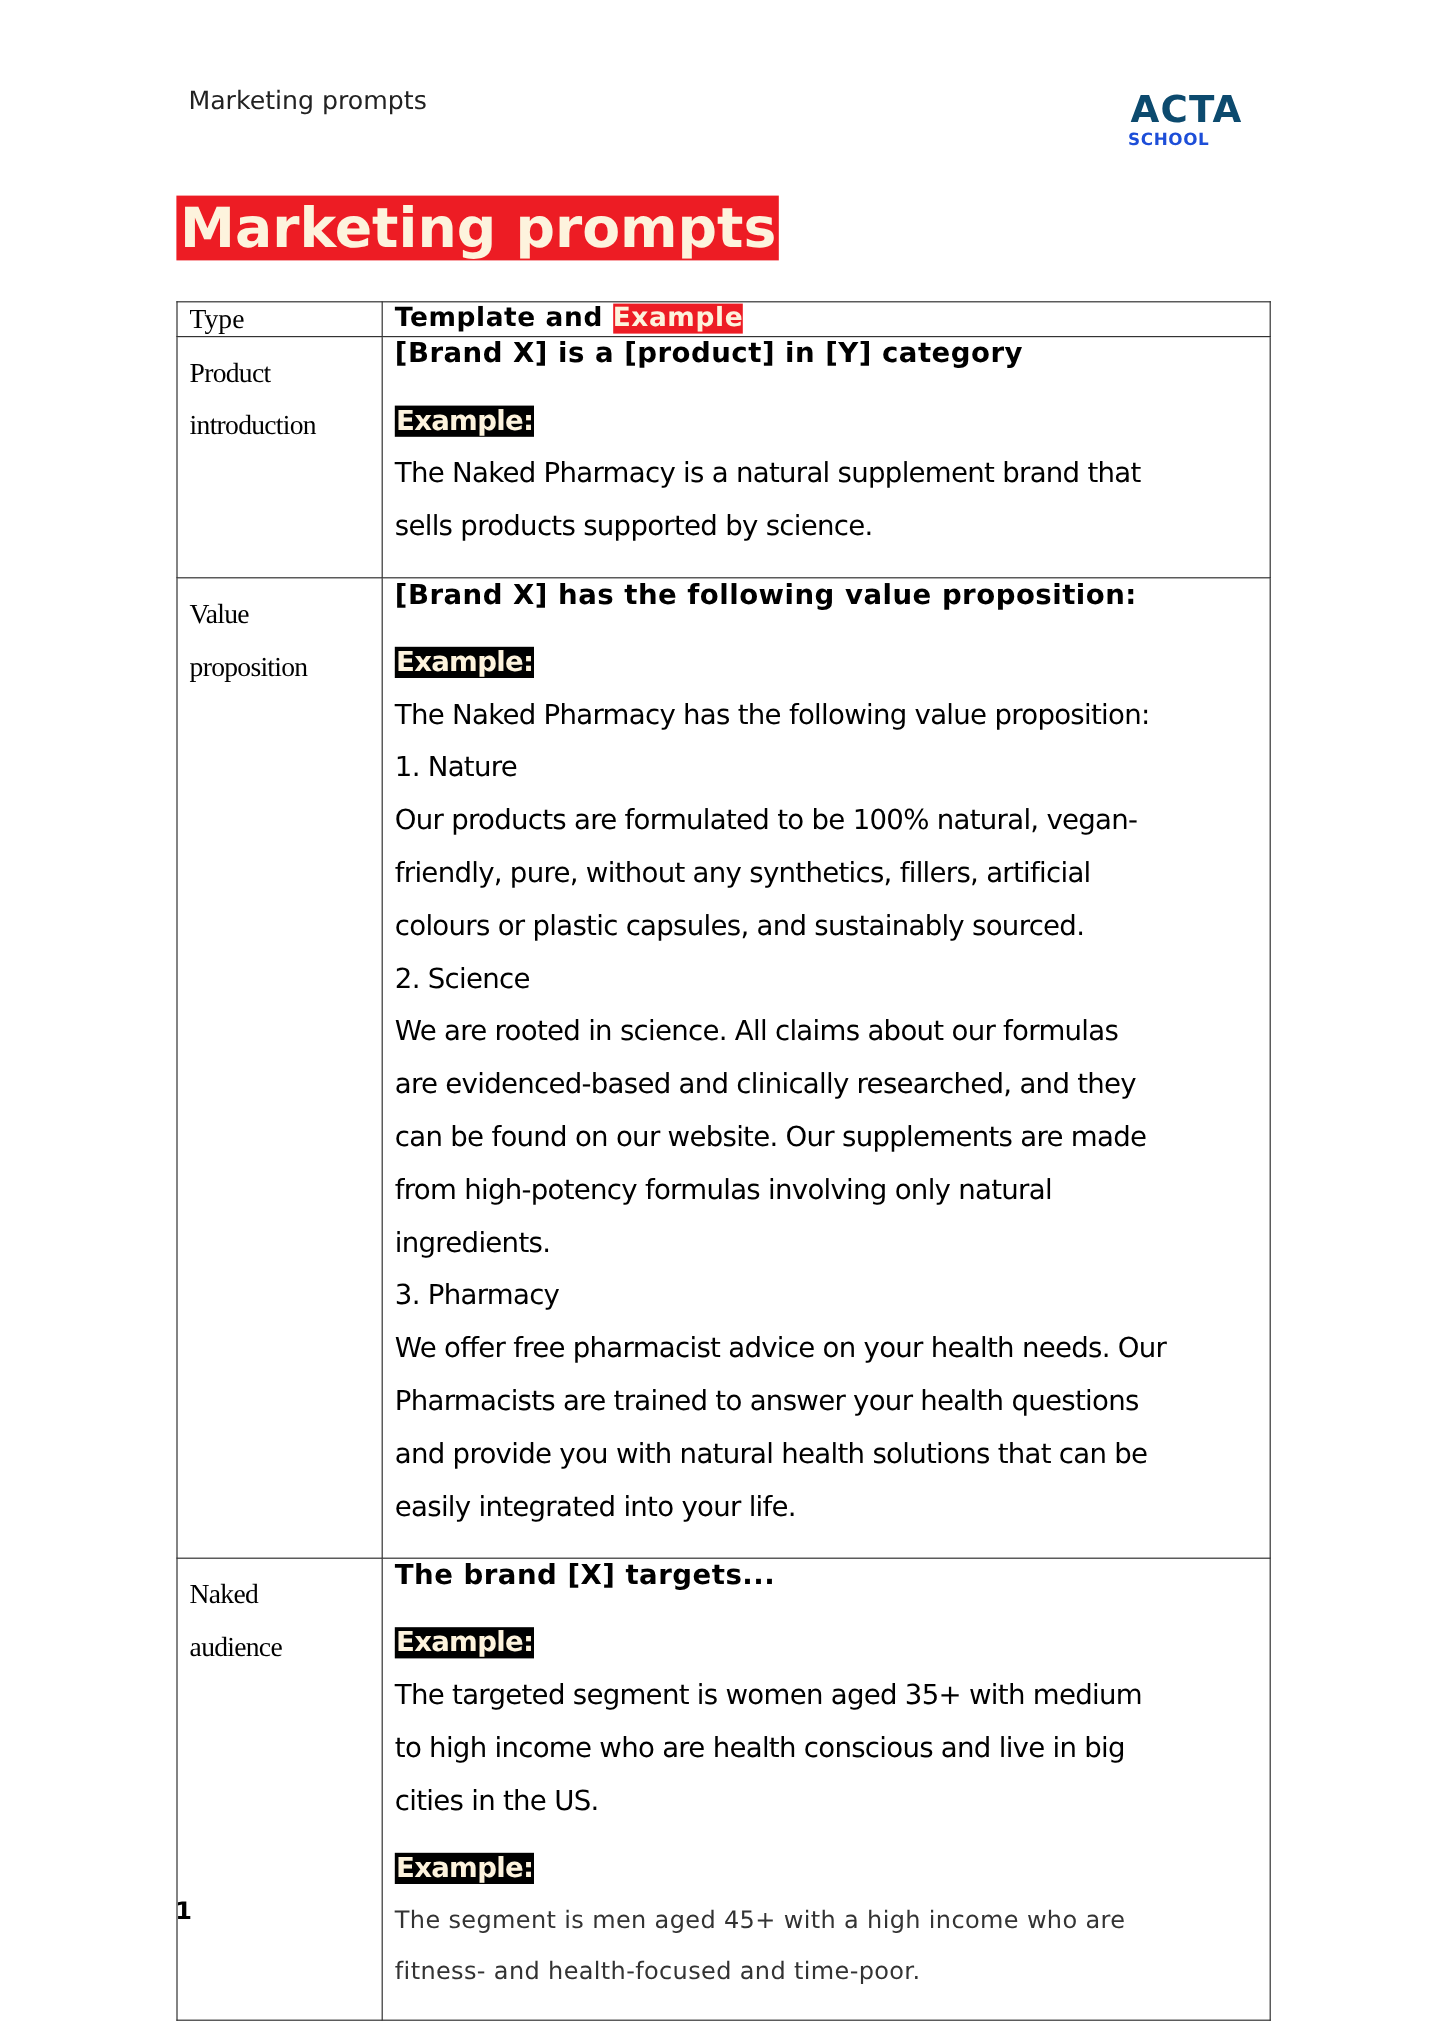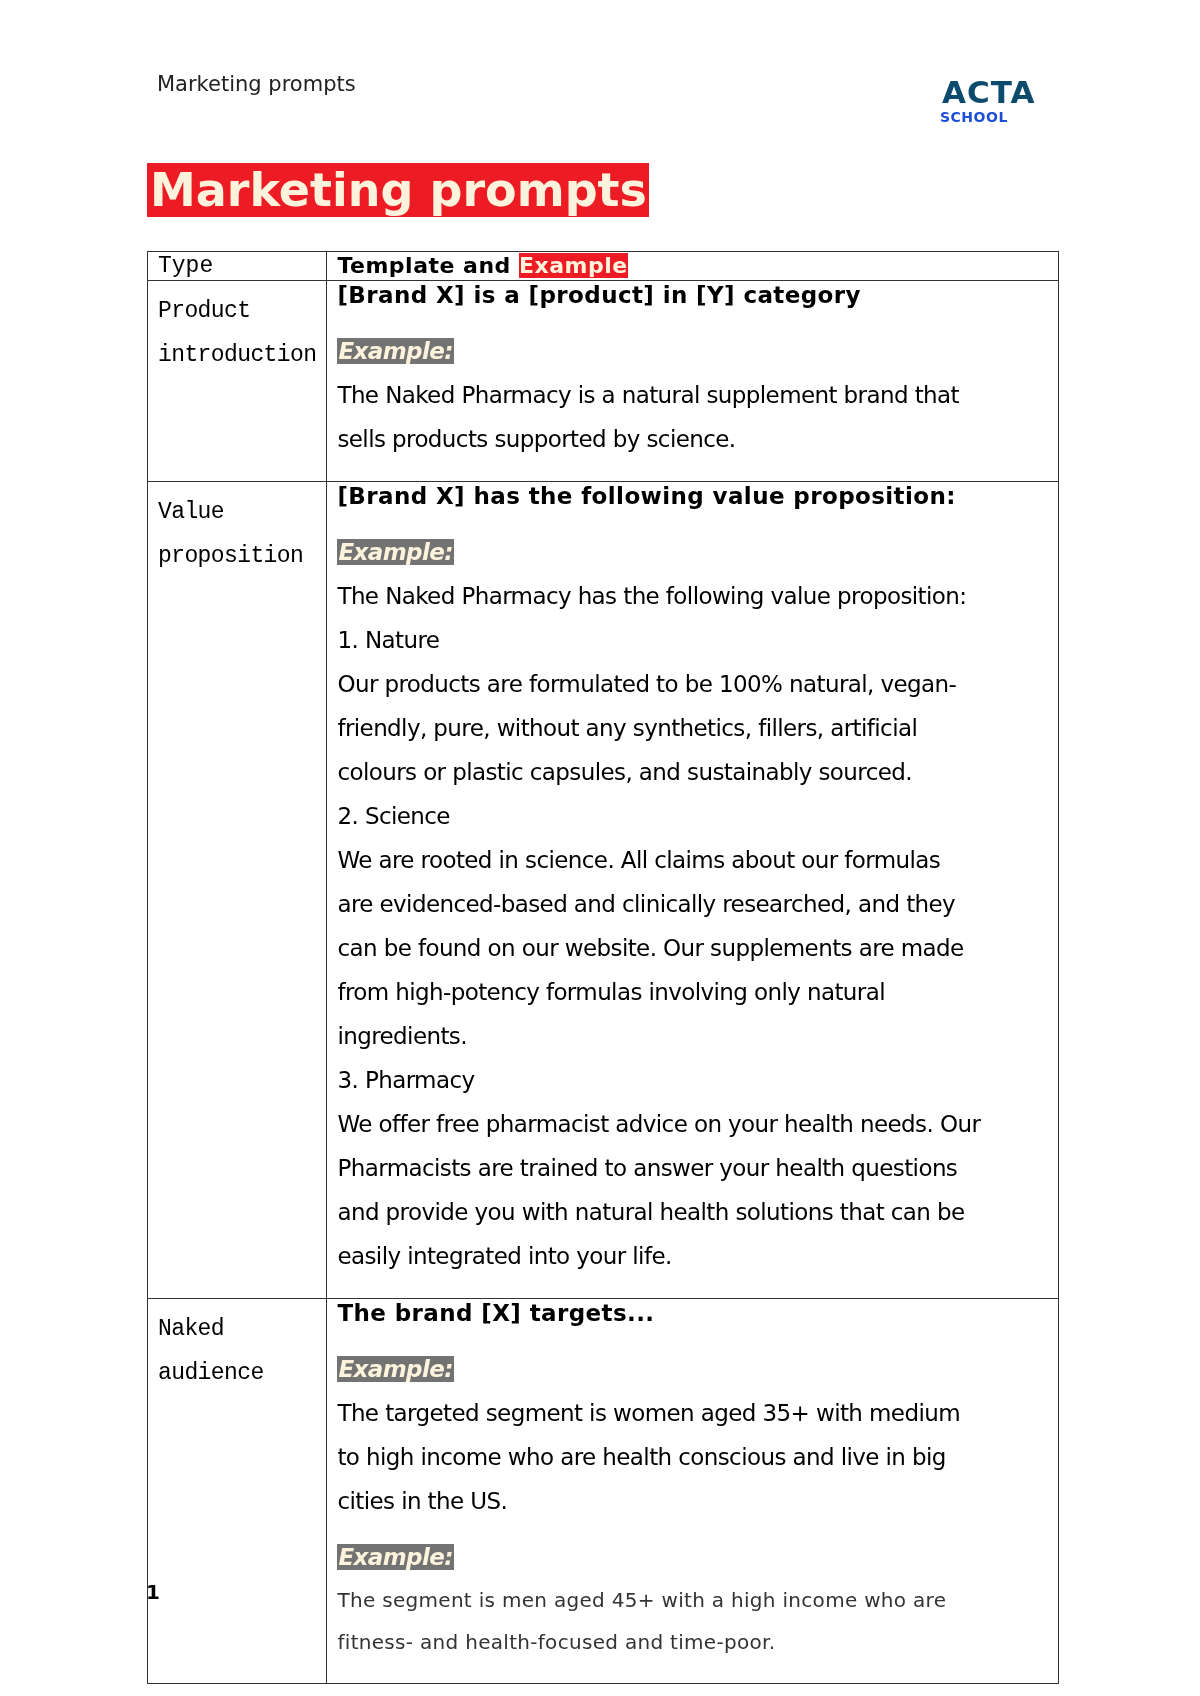--- a/index.html
+++ b/index.html
@@ -29,31 +29,31 @@
       font-size: 46px; font-weight: bold; line-height: 54px;
       padding: 0 2px 0 3px;
     }
     table.prompts {
       position: absolute; left: 147px; top: 251px; width: 912px;
       border-collapse: collapse; font-size: 23px; line-height: 28px;
     }
     table.prompts td {
       border: 1.5px solid #333; vertical-align: top; padding: 0 10px 0 10px;
     }
-    td.type-cell { width: 150px; font-family: Liberation Mono, monospace; }
+    td.type-cell { width: 150px; font-family: Liberation Serif, serif; }
     .hdr-row td { padding-top: 0; padding-bottom: 0; line-height: 28px; }
     .hdr-type { font-size: 23px; }
     .hdr-template { font-size: 22px; letter-spacing: 0.5px; font-weight: bold; }
     .hl-red { background: #ed1c24; color: #fdf3dd; }
     .bold-line { font-weight: bold; display: block; letter-spacing: 0.4px; }
     .line { display: block; margin-top: 16px; }
     .spacer { display: block; height: 28px; }
     .example-label {
-      display: inline-block; background: #737373; color: #fdf3dd;
-      font-weight: bold; line-height: 26px; padding: 0 1px; font-style: italic;
+      display: inline-block; background: #000000; color: #fdf3dd;
+      font-weight: bold; line-height: 26px; padding: 0 1px;
     }
     .cond { letter-spacing: -0.6px; }
     .light { color: #333; font-size: 20px; letter-spacing: 0.3px; line-height: 26px; }
     .cell-pad-bottom { padding-bottom: 28px !important; }
     .page-number {
       position: absolute; left: 146px; top: 1580px; font-size: 20px; font-weight: bold;
     }
   </style>
 </head>
 <body>

